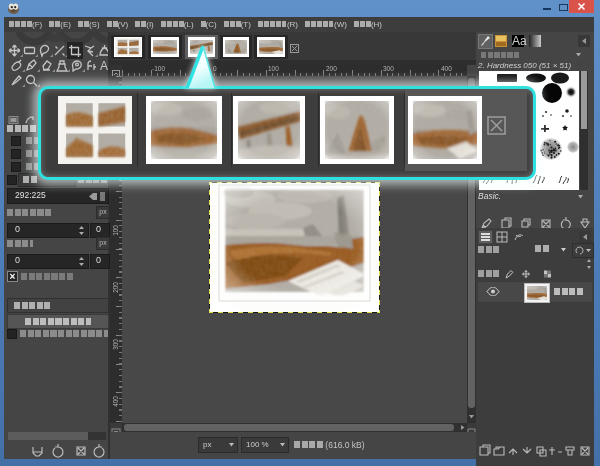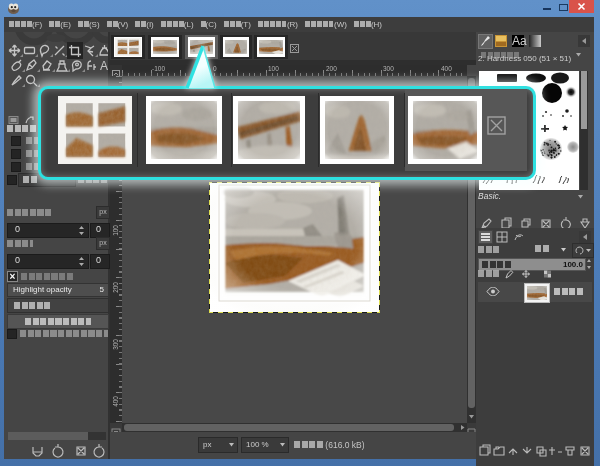--- a/index.html
+++ b/index.html
@@ -146,20 +146,27 @@
       <div class="abs" style="left:22px;top:105px;color:#9f9f9f"><i class="jp" style="width:36px"></i></div>
   <div class="abs" style="left:7px;top:117px;width:8px;height:8px;background:#242424;border:1px solid #1a1a1a"></div>
       <div class="abs" style="left:22px;top:118px;color:#9f9f9f"><i class="jp" style="width:36px"></i></div>
   <div class="abs" style="left:7px;top:130px;width:8px;height:8px;background:#242424;border:1px solid #1a1a1a"></div>
       <div class="abs" style="left:22px;top:131px;color:#9f9f9f"><i class="jp" style="width:36px"></i></div>
   <div class="abs" style="left:3px;top:143px;width:8px;height:8px;background:#242424;border:1px solid #1a1a1a"></div>
   <div class="abs" style="left:14px;top:141px;width:56px;height:12px;background:#3a3a3a;border:1px solid #2c2c2c">
         <span class="abs" style="left:4px;top:2px;color:#cfcfcf"><i class="jp" style="width:15px"></i></span>
       </div>
   <div class="abs" style="left:74px;top:144px;color:#9f9f9f"><i class="jp" style="width:30px"></i></div>
+  <div class="abs" style="left:3px;top:156px;width:100px;height:14px;background:#262626;border:1px solid #1b1b1b;color:#e2e2e2;font-size:8.5px">
+        <span class="abs" style="left:7px;top:2px">292:225</span>
+    <svg class="abs" style="left:78px;top:3px" width="20" height="9" viewBox="0 0 20 9" fill="#999">
+          <path d="M3 4.5L7 1h4v7H7z"></path>
+          <rect x="14" y="0" width="5" height="9" fill="#777"></rect>
+        </svg>
+      </div>
   <div class="abs" style="left:3px;top:177px;color:#9f9f9f"><i class="jp" style="width:44px"></i></div>
   <div class="abs" style="left:92px;top:174px;width:12px;height:11px;background:#3a3a3a;border:1px solid #2c2c2c;color:#bbb;font-size:7px;line-height:10px;text-align:center">px</div>
   <div class="abs" style="left:3px;top:191px;width:80px;height:13px;background:#262626;border:1px solid #1b1b1b;color:#ddd;font-size:9px">
         <span class="abs" style="left:7px;top:1px">0</span>
         <svg class="abs" style="left:70px;top:2px" width="7" height="9" viewBox="0 0 7 9" fill="#aaa">
           <path d="M3.5 0L6 3H1zM3.5 9L6 6H1z"></path>
         </svg>
       </div>
   <div class="abs" style="left:86px;top:191px;width:18px;height:13px;background:#262626;border:1px solid #1b1b1b;color:#ddd;font-size:9px">
         <span class="abs" style="left:5px;top:1px">0</span>
@@ -170,21 +177,20 @@
         <span class="abs" style="left:7px;top:1px">0</span>
         <svg class="abs" style="left:70px;top:2px" width="7" height="9" viewBox="0 0 7 9" fill="#aaa">
           <path d="M3.5 0L6 3H1zM3.5 9L6 6H1z"></path>
         </svg>
       </div>
   <div class="abs" style="left:86px;top:222px;width:18px;height:13px;background:#262626;border:1px solid #1b1b1b;color:#ddd;font-size:9px">
         <span class="abs" style="left:5px;top:1px">0</span>
       </div>
   <div class="abs" style="left:3px;top:239px;width:9px;height:9px;background:#242424;border:1px solid #888;color:#fff;font-size:10px;line-height:9px;text-align:center;font-weight:bold">×</div>
   <div class="abs" style="left:17px;top:241px;color:#8a8a8a"><i class="jp" style="width:52px"></i></div>
-  <div class="abs" style="left:3px;top:251px;width:100px;height:12px;background:#4e4e4e;border:1px solid #333;color:#e8e8e8;font-size:8px;line-height:12px"><span style="padding-left:5px">Highlight opacity</span><span class="abs" style="right:4px;top:0">5</span></div>
   <div class="abs" style="left:3px;top:266px;width:100px;height:13px;background:#424242;border:1px solid #303030;color:#cfcfcf">
         <span class="abs" style="left:6px;top:3px"><i class="jp" style="width:36px"></i></span>
       </div>
   <div class="abs" style="left:3px;top:282px;width:100px;height:13px;background:#555;border:1px solid #3a3a3a;color:#dadada;text-align:center"><i class="jp" style="width:66px;margin-top:3px"></i></div>
   <div class="abs" style="left:3px;top:297px;width:8px;height:8px;background:#242424;border:1px solid #1a1a1a"></div>
   <div class="abs" style="left:16px;top:298px;color:#9f9f9f"><i class="jp" style="width:88px"></i></div>
   <div class="abs" style="left:4px;top:400px;width:98px;height:8px;background:#5c5c5c"></div>
       <div class="abs" style="left:84px;top:400px;width:18px;height:8px;background:#333"></div>
   <svg class="abs" style="left:26px;top:412px" width="80" height="15" viewBox="0 0 80 15" fill="none" stroke="#bbb" stroke-width="1.2">
    <path d="M3 3v6l3 3h3l3-3V3M3 8h9"></path>
@@ -436,21 +442,21 @@
           <rect x="1" y="7" width="10" height="4" fill="#a06a20"></rect>
         </svg></div>
   <div class="abs" style="left:36px;top:3px;width:12px;height:12px;background:#000000;color:#ccc;font-size:12px;text-align:center;line-height:12px">Aa</div>
   <div class="abs" style="left:53px;top:3px;width:12px;height:12px;background:linear-gradient(90deg,#222,#ccc)"></div>
   <div class="abs" style="left:102px;top:3px;width:12px;height:12px;background:#383838"><svg width="12" height="12">
           <path d="M8 3v6L4 6z" fill="#999"></path>
         </svg></div>
   <div class="abs" style="left:3px;top:17px;width:104px;height:12px;color:#8a8a8a"><i class="jps" style="width:40px;margin-left:2px;margin-top:3px;opacity:.75"></i><svg class="abs" style="right:2px;top:4px" width="5" height="4">
           <path d="M0 0h5L2.5 3.5z" fill="#aaa"></path>
         </svg></div>
-  <div class="abs" style="left:2px;top:22px;color:#cfcfcf;font-size:8px;">2. Hardness 050 (51 × 51)</div>
+  <div class="abs" style="left:2px;top:29px;color:#cfcfcf;font-size:8px;font-style:italic">2. Hardness 050 (51 × 51)</div>
   <div class="abs" style="left:3px;top:39px;width:100px;height:119px;background:#fff">
    <svg width="100" height="119" viewBox="0 0 100 119">
     <rect x="18" y="3" width="20" height="8" rx="1" fill="#141414"></rect>
           <ellipse cx="57" cy="7" rx="10" ry="4.5" fill="#0d0d0d"></ellipse>
           <ellipse cx="81" cy="7" rx="9" ry="5.5" fill="#1a1a1a"></ellipse>
     <rect x="2" y="16" width="13" height="13" fill="#f2f2f2" stroke="#bbb"></rect>
           <circle cx="27" cy="22" r="7" fill="#777"></circle>
           <circle cx="27" cy="22" r="4.5" fill="#333"></circle>
     <circle cx="49" cy="22" r="8" fill="url(#bsoft)"></circle>
           <circle cx="73" cy="22" r="10" fill="#060606"></circle>
@@ -726,24 +732,20 @@
   <div class="abs" style="left:56px;top:211px;width:36px;height:13px;color:#ccc">
         <span class="abs" style="left:3px;top:2px"><i class="jp" style="width:15px"></i></span>
         <svg class="abs" style="right:2px;top:5px" width="5" height="4">
           <path d="M0 0h5L2.5 3.5z" fill="#ccc"></path>
         </svg>
       </div>
   <div class="abs" style="left:96px;top:211px;width:20px;height:13px;background:#3c3c3c;border:1px solid #2e2e2e"><svg width="20" height="13">
           <path d="M4 9a3.5 3.5 0 1 1 3 1" fill="none" stroke="#bbb"></path>
           <path d="M13 5h5l-2.5 3z" fill="#bbb"></path>
         </svg></div>
-  <div class="abs" style="left:2px;top:226px;width:106px;height:11px;background:#8e8e8e;border:1px solid #555;color:#222">
-        <span class="abs" style="left:3px;top:2px;color:#1a1a1a"><i class="jp" style="width:29px"></i></span>
-        <span class="abs" style="right:2px;top:1px;font-size:8px;font-weight:bold;color:#111">100.0</span>
-      </div>
   <div class="abs" style="left:110px;top:226px;width:6px;height:11px;background:#3c3c3c"><svg width="6" height="12" viewBox="0 0 6 12" fill="#aaa">
           <path d="M3 1L5 4H1zM3 11L5 8H1z"></path>
         </svg></div>
   <div class="abs" style="left:2px;top:238px;color:#bbb"><i class="jp" style="width:22px"></i></div>
   <svg class="abs" style="left:28px;top:237px" width="56" height="11" viewBox="0 0 56 11" fill="none" stroke="#c4c4c4" stroke-width="1">
         <path d="M2 9l1.5-4 3.5-3.5 1.8 1.8L5.5 7z"></path>
         <path d="M22 1.5v7M18.5 5h7M22 1.5l-1.3 1.6M22 1.5l1.3 1.6M22 8.5l-1.3-1.6M22 8.5l1.3-1.6M18.5 5l1.6-1.3M18.5 5l1.6 1.3M25.5 5l-1.6-1.3M25.5 5l-1.6 1.3"></path>
         <g stroke="none" fill="#c4c4c4">
           <rect x="40" y="1.5" width="3.5" height="3.5"></rect>
           <rect x="43.5" y="5" width="3.5" height="3.5"></rect>

